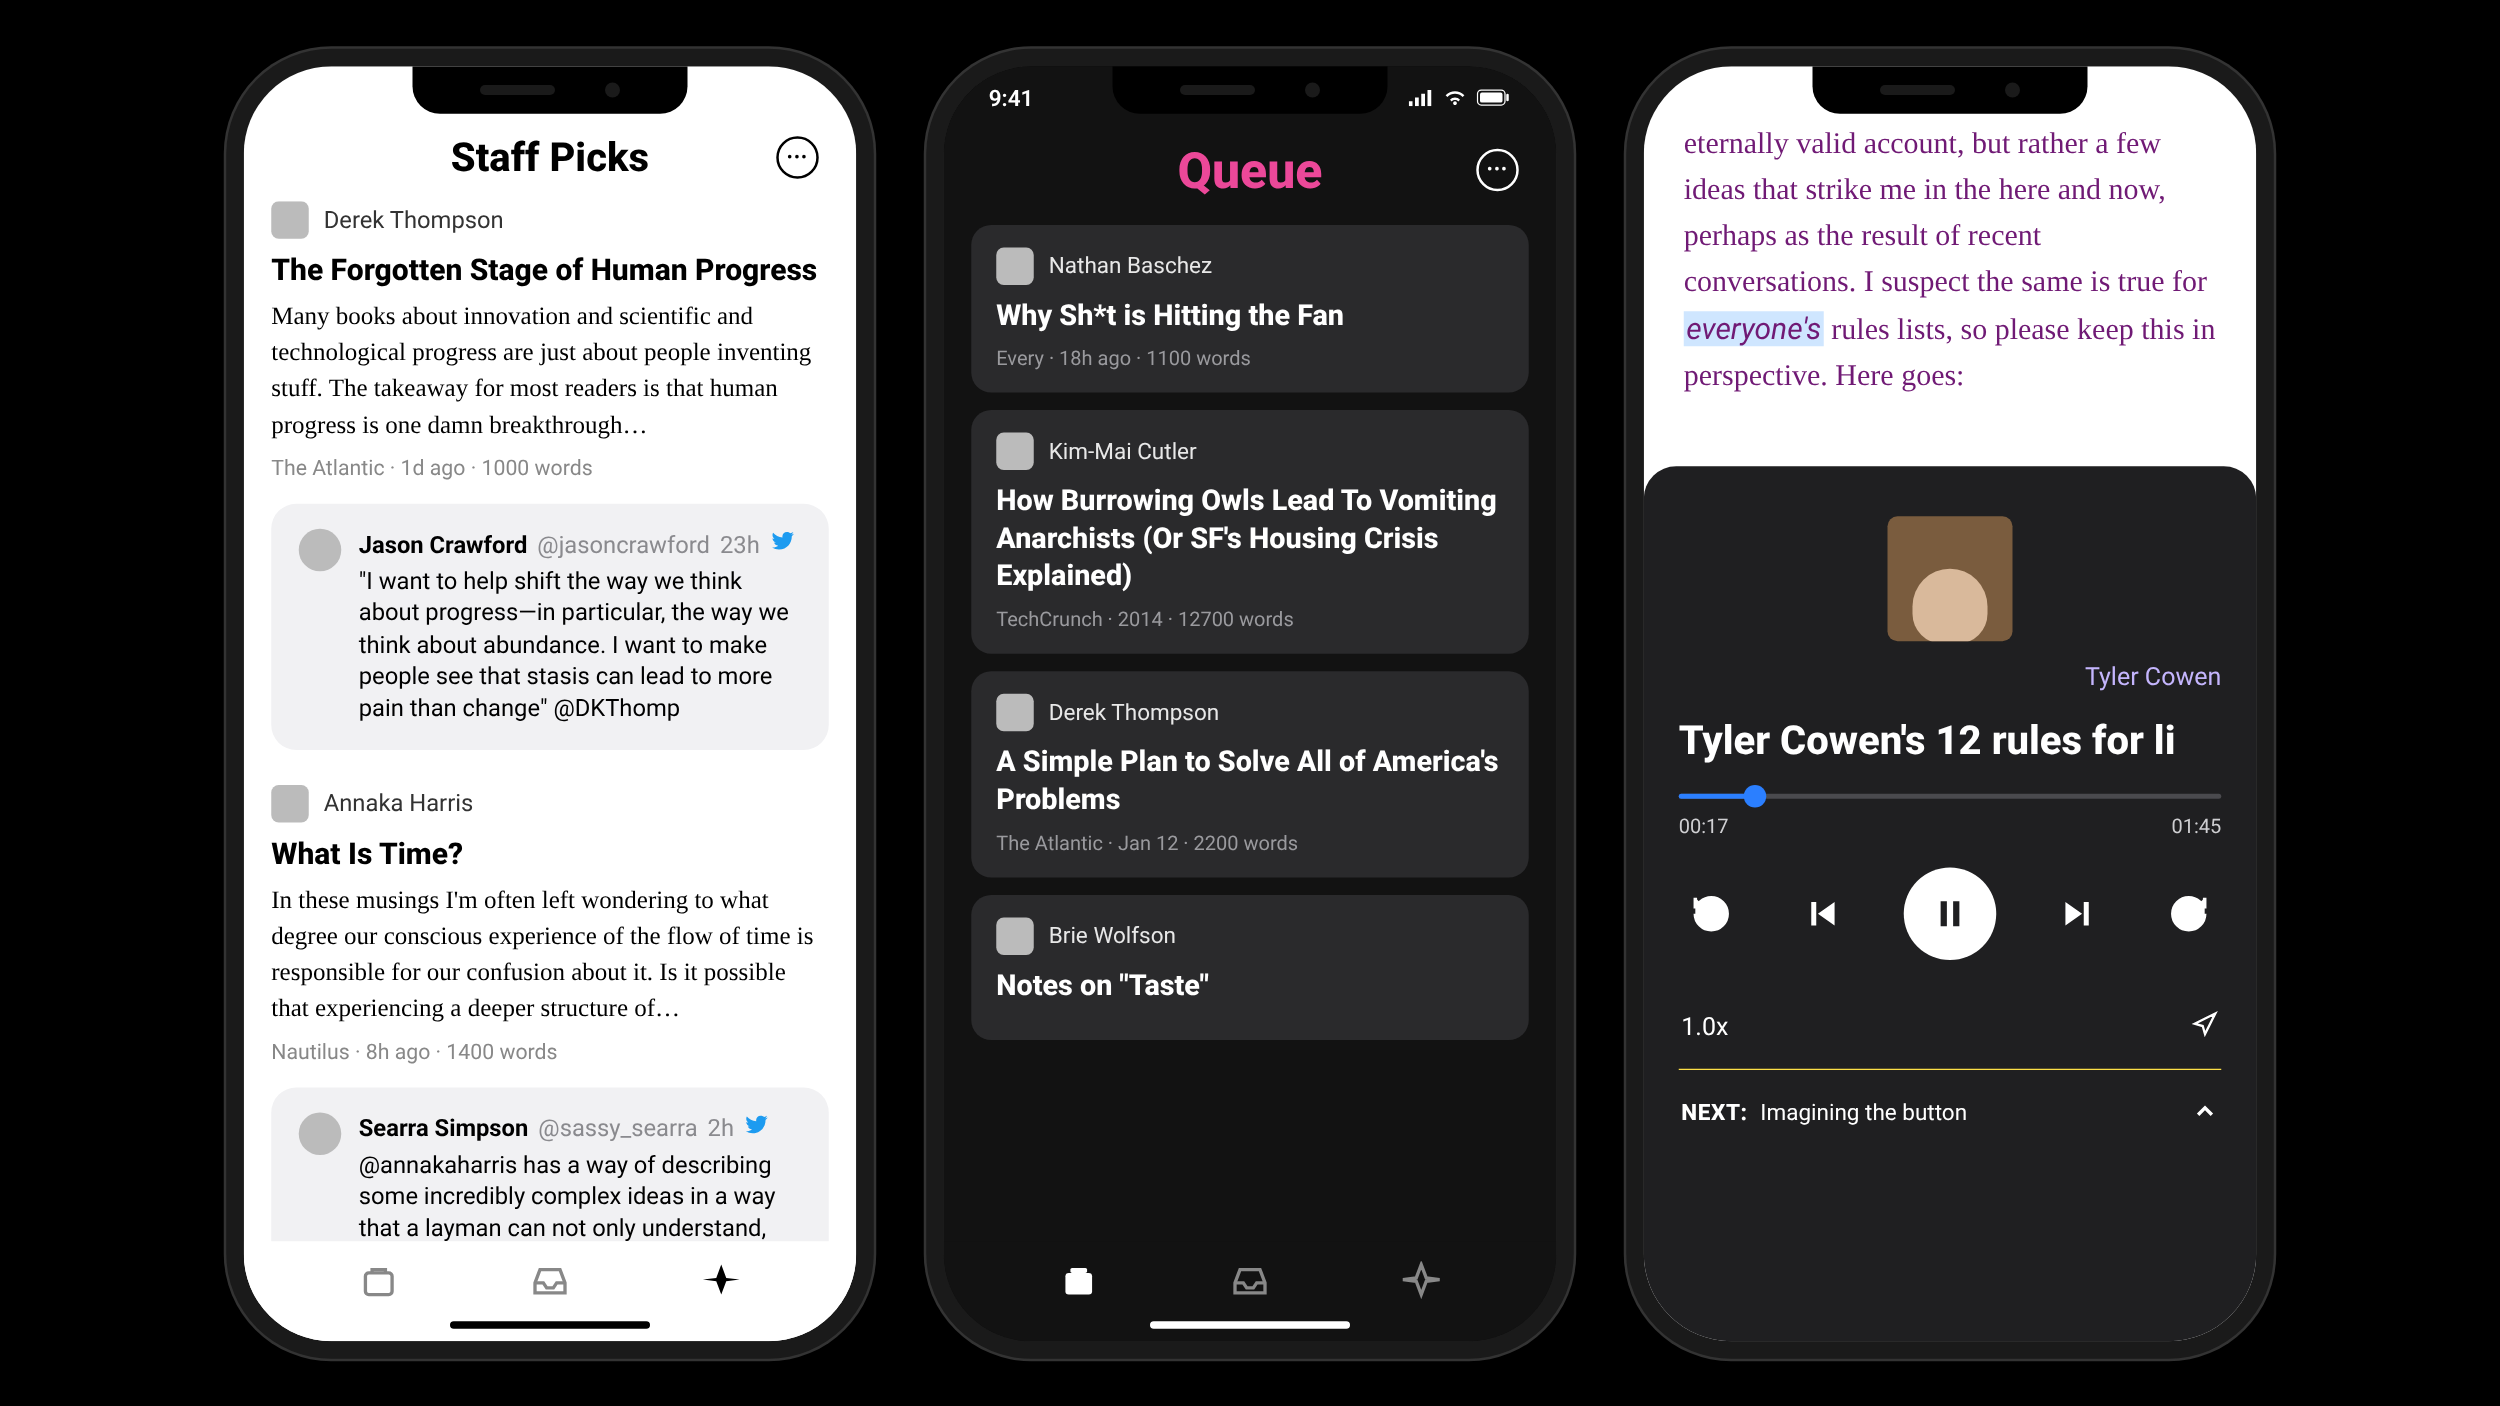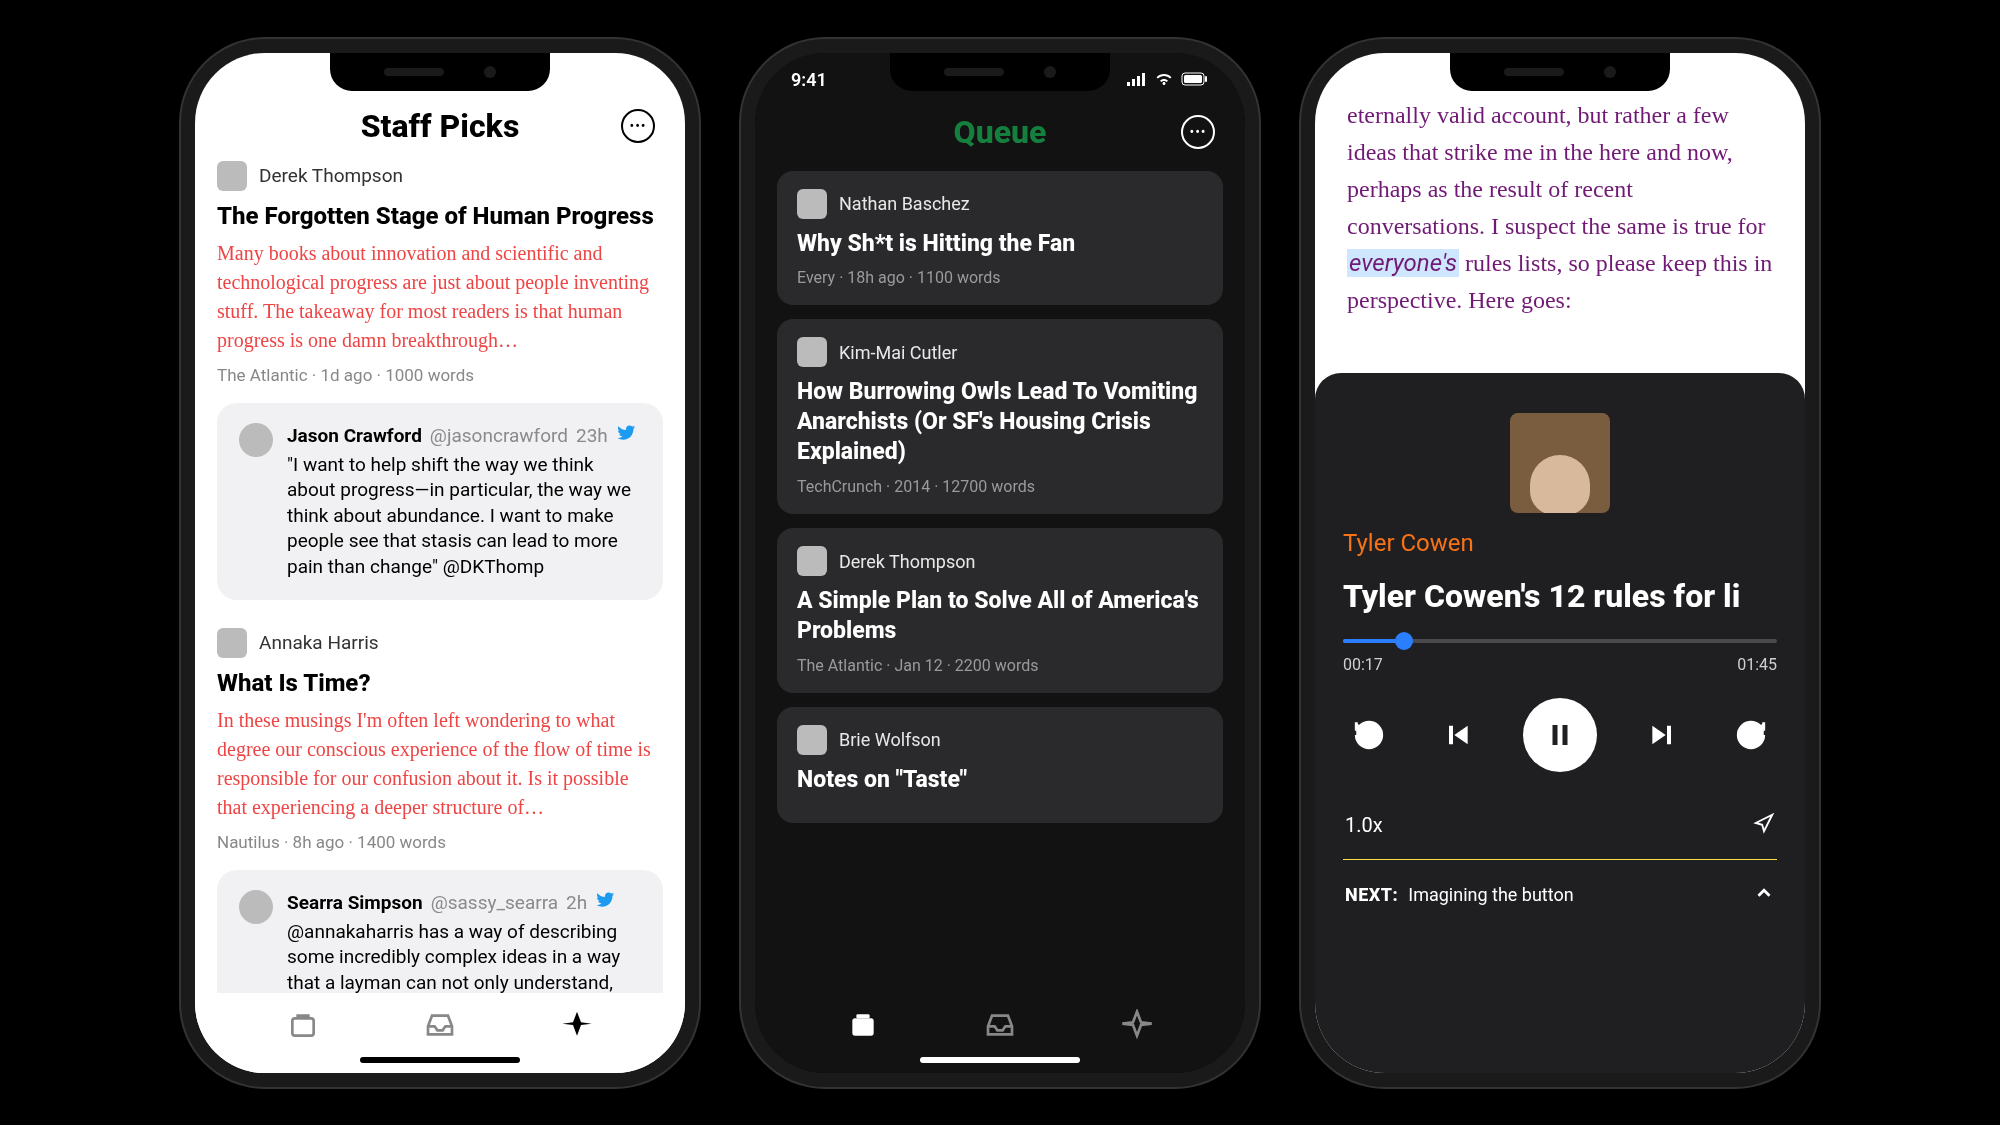--- a/index.html
+++ b/index.html
@@ -18,21 +18,21 @@
 .p1 .header { display:flex; align-items:center; justify-content:center; padding:0 30px 16px; position:relative; }
 .p1 .header h1 { font-size:32px; font-weight:800; }
 .more-btn { position:absolute; right:30px; width:34px; height:34px; border:2px solid #000; border-radius:50%; display:flex; align-items:center; justify-content:center; font-size:14px; letter-spacing:1px; }
 .p2 .more-btn { border-color:#fff; color:#fff; }
 .feed { padding:0 22px; height:calc(100% - 170px); overflow:hidden; }
 .article { margin-bottom:28px; }
 .author-row { display:flex; align-items:center; gap:12px; margin-bottom:10px; }
 .avatar { width:30px; height:30px; border-radius:6px; background:#bbb; flex-shrink:0; }
 .author-name { font-size:19px; color:#333; }
 .article h2 { font-size:24px; font-weight:800; margin-bottom:8px; line-height:1.25; }
-.excerpt { font-family:Georgia,serif; font-size:20px; color:#ef4444; line-height:1.45; margin-bottom:10px; }
+.excerpt { font-family:Georgia,serif; font-size:20px; color:#000000; line-height:1.45; margin-bottom:10px; }
 .meta { font-size:17px; color:#888; }
 .quote-card { background:#f1f1f3; border-radius:20px; padding:20px 22px; margin-top:18px; display:flex; gap:14px; }
 .quote-card .avatar { border-radius:50%; width:34px; height:34px; }
 .q-head { font-size:19px; margin-bottom:4px; display:flex; align-items:center; gap:8px; flex-wrap:wrap; }
 .q-strong { font-weight:700; }
 .q-handle { color:#8a8a8e; }
 .q-time { color:#8a8a8e; }
 .quote-text { font-size:19px; line-height:1.35; }
 .twitter-icon svg { width:20px; height:20px; fill:#1d9bf0; }
 
@@ -40,36 +40,36 @@
 .p2 .tabbar { background:#121212; }
 .tabbar .tab svg { width:32px; height:32px; }
 .home-ind { position:absolute; bottom:10px; left:50%; transform:translateX(-50%); width:160px; height:6px; background:#000; border-radius:3px; }
 .p2 .home-ind { background:#fff; }
 
 
 .p2 .screen { background:#121212; color:#fff; }
 .p2 .statusbar { height:54px; display:flex; justify-content:space-between; align-items:center; padding:0 36px; font-size:18px; font-weight:600; }
 .status-icons { display:flex; gap:7px; align-items:center; }
 .p2 .header { display:flex; align-items:center; justify-content:center; padding:6px 30px 20px; position:relative; }
-.p2 .header h1 { font-size:32px; font-weight:800; color:#15803d; }
+.p2 .header h1 { font-size:40px; font-weight:800; color:#ec4899; }
 .qlist { padding:0 22px; }
 .qcard { background:#2a2a2c; border-radius:16px; padding:18px 20px; margin-bottom:14px; }
 .qcard .author-row { margin-bottom:10px; }
 .qcard .author-name { color:#e8e8e8; font-size:18px; }
 .qcard h3 { font-size:23px; font-weight:800; line-height:1.3; margin-bottom:10px; color:#fff; }
 .qcard .meta { font-size:16px; color:#9a9a9e; }
 
 
 .p3 .screen { background:#fff; }
 .reader-text { font-family:Georgia,serif; font-size:24px; line-height:1.55; padding:44px 32px 0; color:#701a75; }
 .reader-text em { font-style:italic; background:#cfe6ff; padding:0 2px; }
 .player { position:absolute; left:0; right:0; bottom:0; top:320px; background:#1f1f21; color:#fff; border-radius:26px 26px 0 0; padding:30px 28px 0; }
 .player .av { width:100px; height:100px; background:#7a5c3e; border-radius:8px; margin:10px auto 16px; display:flex; align-items:flex-end; justify-content:center; overflow:hidden; }
 .player .av::after{content:"";width:60px;height:60px;border-radius:50% 50% 40% 40%;background:#d9b99b;margin-bottom:-2px;}
-.player .pname { text-align:left; font-size:24px; color:#f97316; margin-bottom:20px; }
+.player .pname { text-align:right; font-size:20px; color:#c4b5fd; margin-bottom:20px; }
 .player h2 { font-size:32px; font-weight:800; white-space:nowrap; overflow:hidden; margin-bottom:24px; }
 .progress { height:4px; background:#4a4a4e; border-radius:2px; position:relative; margin-bottom:12px; }
 .progress .fill { position:absolute; left:0; top:0; bottom:0; width:14%; background:#2b7fff; border-radius:2px; }
 .progress .thumb { position:absolute; top:50%; left:14%; width:18px; height:18px; background:#2b7fff; border-radius:50%; transform:translate(-50%,-50%); }
 .times { display:flex; justify-content:space-between; font-size:16px; color:#cfcfd2; margin-bottom:24px; }
 .controls { display:flex; justify-content:space-between; align-items:center; padding:0 4px; margin-bottom:30px; }
 .controls .cbtn { width:44px; height:44px; display:flex; align-items:center; justify-content:center; }
 .controls svg { fill:#fff; }
 .playbtn { width:74px; height:74px; background:#fff; border-radius:50%; display:flex; align-items:center; justify-content:center; }
 .playbtn svg { fill:#1f1f21; }

